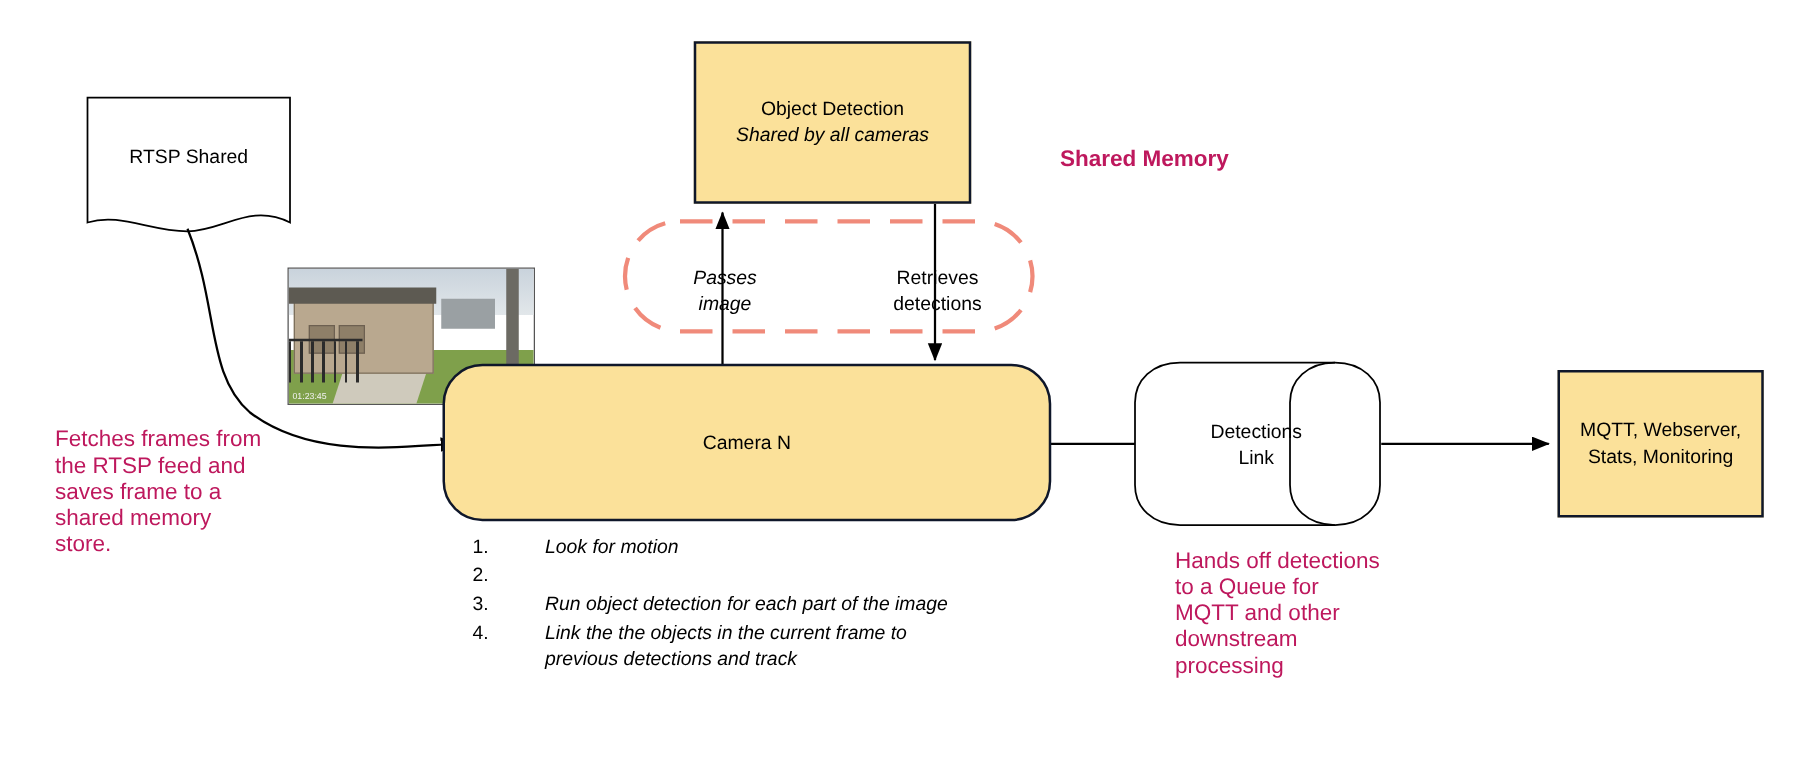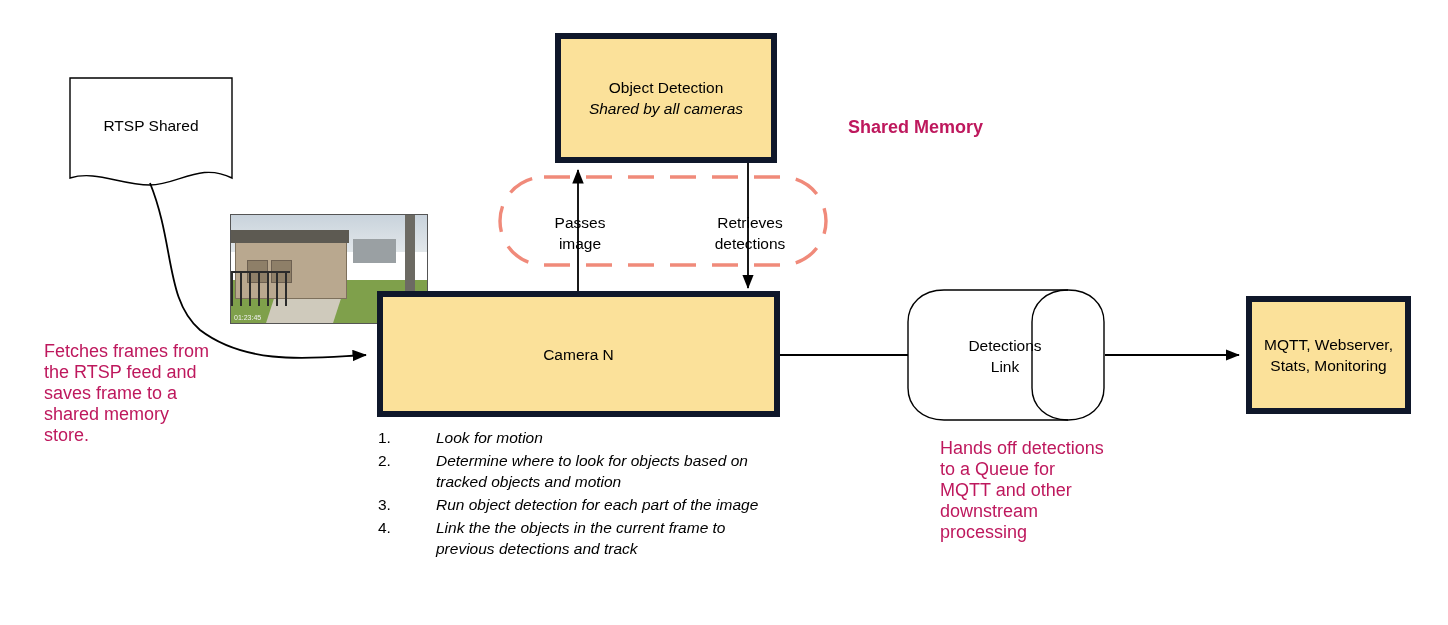--- a/index.html
+++ b/index.html
@@ -28,21 +28,21 @@
     box-sizing: border-box;
     display: flex;
     flex-direction: column;
     align-items: center;
     justify-content: center;
     text-align: center;
     color: #000;
   }
   .box-yellow {
     background: #fbe19a;
-    border: 6px solid #0f172a;
+    border: 2px solid #0f172a;
   }
   .label-line {
     font-size: 15.5px;
     line-height: 21px;
   }
   .label-italic {
     font-style: italic;
     font-size: 15.5px;
     line-height: 21px;
   }
@@ -216,36 +216,36 @@
     <div class="house">
       <div class="door"></div>
       <div class="door2"></div>
     </div>
     <div class="roof"></div>
     <div class="fence"></div>
     <div class="pole"></div>
     <div class="timestamp">01:23:45</div>
   </div>
 
-  <div class="node box-yellow" style="left:377px; top:291px; width:403px; height:126px;">
+  <div class="node box-yellow" style="left:354px; top:291px; width:487px; height:126px;border-radius:32px;">
     <div class="label-line">Camera N</div>
   </div>
 
   <div class="node" style="left:930px; top:333px; width:150px; height:46px;">
     <div class="label-line">Detections</div>
     <div class="label-line">Link</div>
   </div>
 
   <div class="node box-yellow" style="left:1246px; top:296px; width:165px; height:118px;">
     <div class="label-line">MQTT, Webserver,</div>
     <div class="label-line">Stats, Monitoring</div>
   </div>
 
   <div class="node" style="left:525px; top:210px; width:110px; height:46px;">
-    <div class="label-line" style="white-space: pre-line;">Passes
+    <div class="label-line" style="white-space: pre-line; font-style: italic;">Passes
 image</div>
   </div>
 
   <div class="node" style="left:690px; top:210px; width:120px; height:46px;">
     <div class="label-line" style="white-space: pre-line;">Retrieves
 detections</div>
   </div>
 
   <div class="textblock" style="left:848px; top:117px; width:230px; font-weight:bold;">Shared Memory</div>
 
@@ -261,21 +261,20 @@
 downstream
 processing</div>
 
   <div class="ol" style="left:378px; top:427px; width:400px;">
     <div class="ol-row">
       <span class="ol-num">1.</span>
       <span class="ol-text">Look for motion</span>
     </div>
     <div class="ol-row">
       <span class="ol-num">2.</span>
-      <span class="ol-text">Determine where to look for objects based on tracked objects and motion</span>
     </div>
     <div class="ol-row">
       <span class="ol-num">3.</span>
       <span class="ol-text">Run object detection for each part of the image</span>
     </div>
     <div class="ol-row">
       <span class="ol-num">4.</span>
       <span class="ol-text">Link the the objects in the current frame to previous detections and track</span>
     </div>
   </div>

